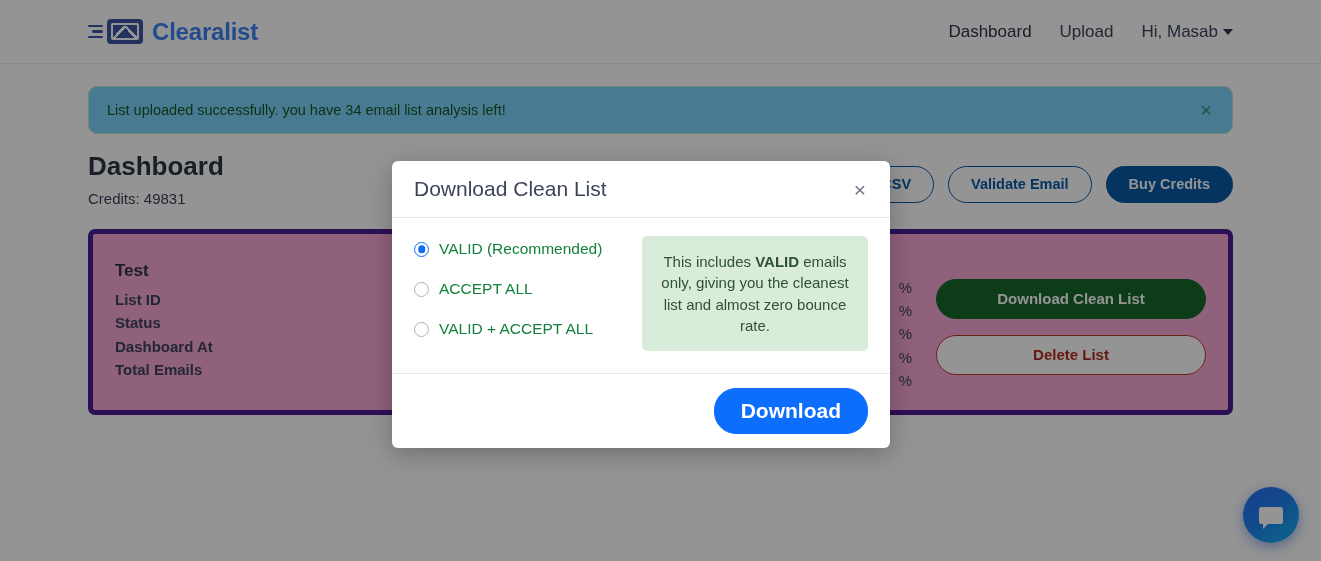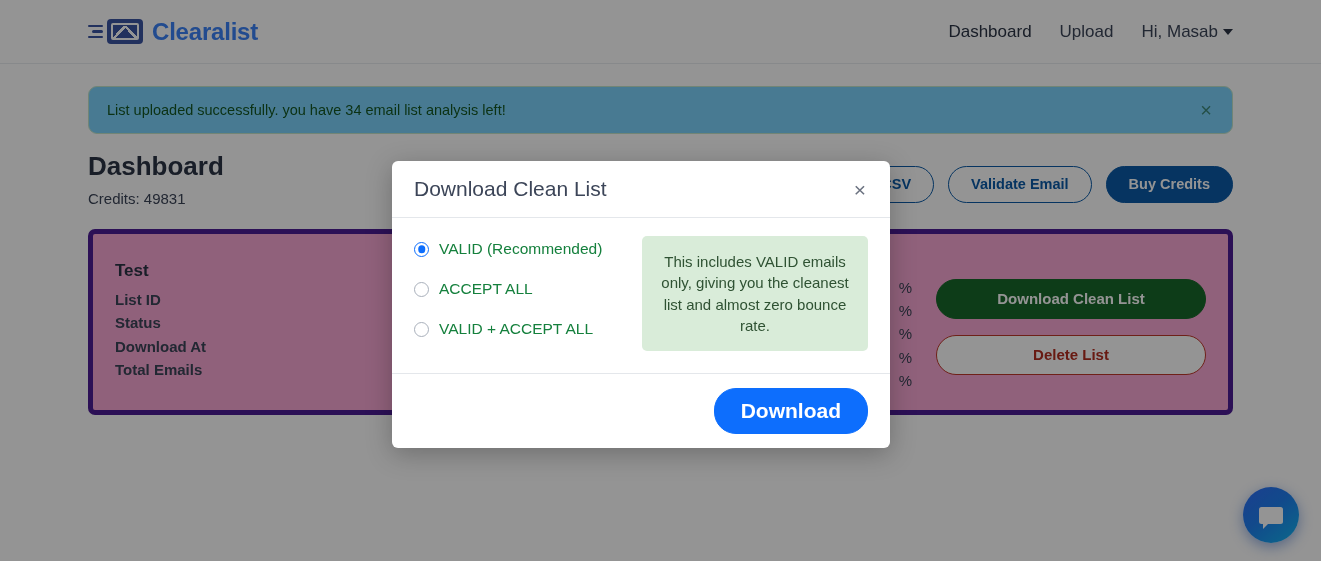--- a/index.html
+++ b/index.html
@@ -376,21 +376,21 @@
   .info-box {
     flex: 1 1 auto;
     background: #d9ecd9;
     border-radius: 5px;
     padding: 15px 16px;
     text-align: center;
     font-size: 15px;
     line-height: 1.42;
     color: #2f5233;
   }
-  .info-box b { font-weight: 400; }
+  .info-box b { font-weight: 700; }
 
   .modal-footer {
     border-top: 1px solid #e4e7eb;
     padding: 14px 22px;
     display: flex;
     justify-content: flex-end;
   }
   .btn-download {
     background: #0d6efd;
     border: 1px solid #0d6efd;
@@ -451,21 +451,21 @@
         <div class="card-list-name">Test</div>
         <div class="kv">
           <span class="k">List ID</span>
           <span class="v"></span>
         </div>
         <div class="kv">
           <span class="k">Status</span>
           <span class="v">CL</span>
         </div>
         <div class="kv">
-          <span class="k">Download At</span>
+          <span class="k">Dashboard At</span>
           <span class="v">13 Jan, 2021 11:</span>
         </div>
         <div class="kv">
           <span class="k">Total Emails</span>
           <span class="v"></span>
         </div>
       </div>
 
       <div class="card-col-mid">
         <div class="stat">

